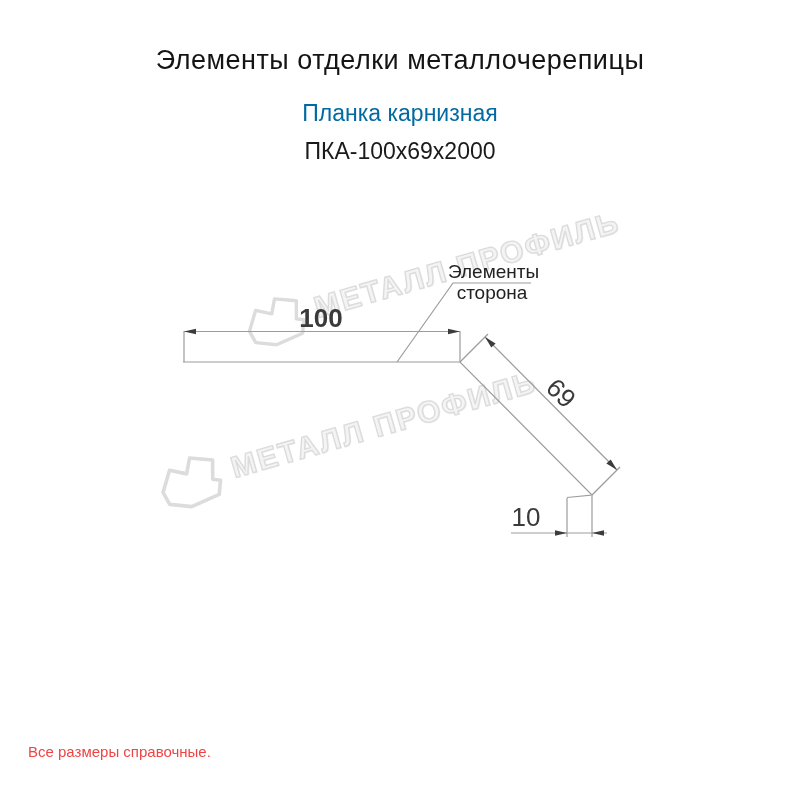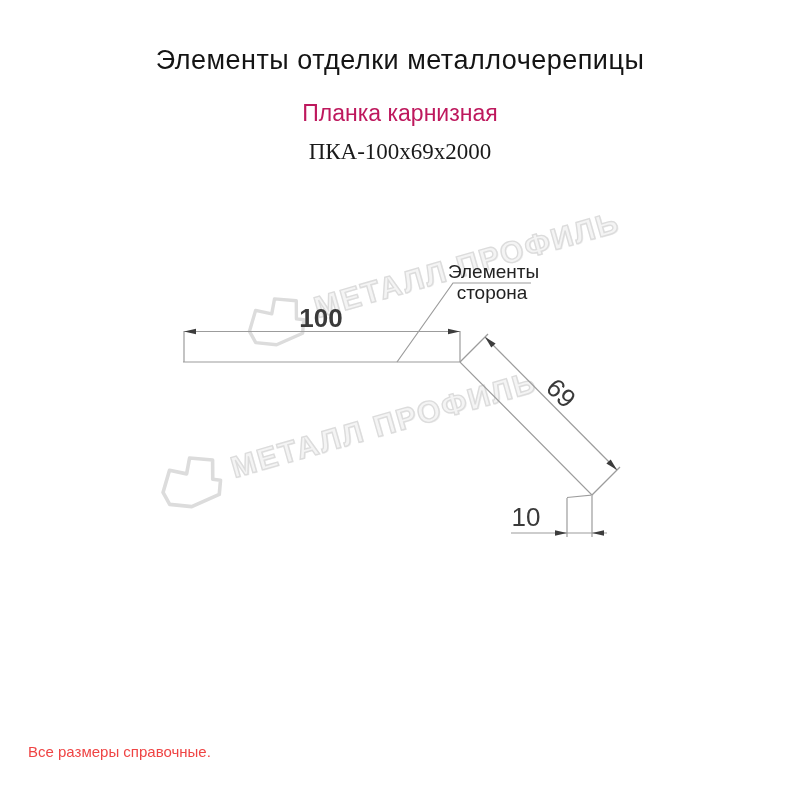--- a/index.html
+++ b/index.html
@@ -9,25 +9,25 @@
     font-family:"Liberation Sans", sans-serif;
   }
   .abs{position:absolute;}
   
   .page-title{
     left:0;top:27px;width:800px;text-align:center;
     font-size:27px;line-height:31px;color:#141414;letter-spacing:0.5px;margin-top:18px;
   }
   .page-subtitle{
     left:0;top:100px;width:800px;text-align:center;
-    font-size:23px;line-height:27px;color:#be185d;
+    font-size:23px;line-height:27px;color:#0369a1;
   }
   .page-model{
     left:0;top:138px;width:800px;text-align:center;
-    font-size:23px;line-height:27px;color:#1a1a1a;font-family:Liberation Serif, serif;
+    font-size:23px;line-height:27px;color:#1a1a1a;
   }
   
   .watermark{
     display:flex;align-items:center;gap:10px;
     transform-origin:left center;transform:rotate(-16deg);
     z-index:1;pointer-events:none;
   }
   .wm-1{left:240px;top:302px;}
   .wm-2{left:153px;top:462px;}
   .wm-text{

